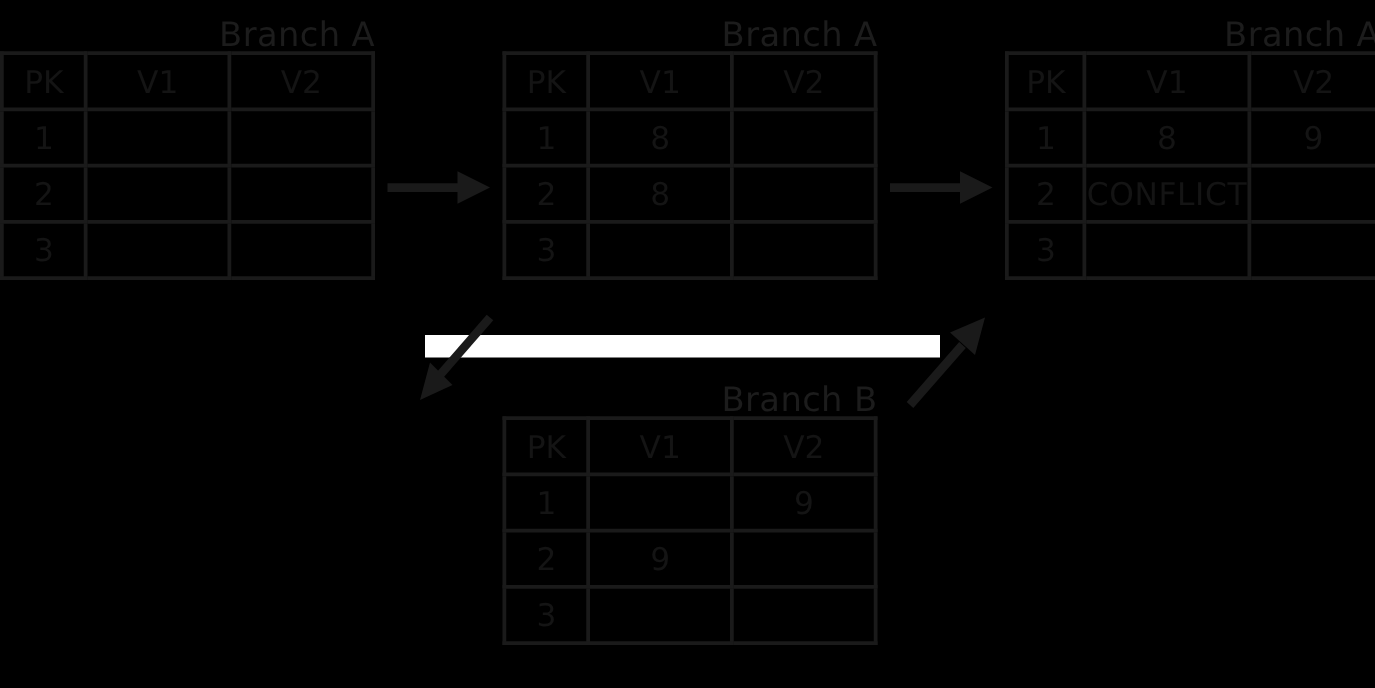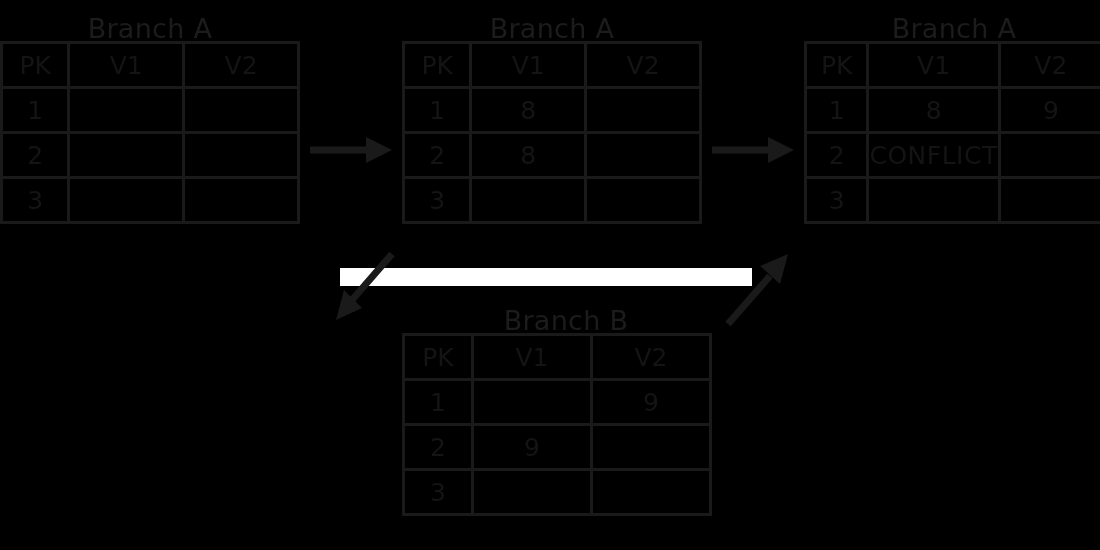--- a/index.html
+++ b/index.html
@@ -18,21 +18,21 @@
 
   .panel {
     position: absolute;
   }
 
   .panel-title {
     position: absolute;
     top: 0;
     left: 0;
     width: 100%;
-    text-align: center;
+    text-align: right;
     font-size: 27px;
     line-height: 30px;
     color: #1c1c1c;
     white-space: nowrap;
     letter-spacing: 0.3px;
   }
 
   table.grid {
     position: absolute;
     top: 27px;
@@ -167,21 +167,21 @@
     </tr>
     <tr>
       <td class="col-pk">3</td>
       <td class="col-v1"></td>
       <td class="col-v2"></td>
     </tr>
   </tbody>
     </table>
 </div>
 
-<div class="panel" style="left:402px; top:306px; width:300px; height:240px;padding-left:28px;">
+<div class="panel" style="left:402px; top:306px; width:300px; height:240px;">
   <div class="panel-title">Branch B</div>
   <table class="grid">
     <tbody>
         <tr>
       <td class="col-pk hdr">PK</td>
       <td class="col-v1 hdr">V1</td>
       <td class="col-v2 hdr">V2</td>
     </tr>
     <tr>
       <td class="col-pk">1</td>

